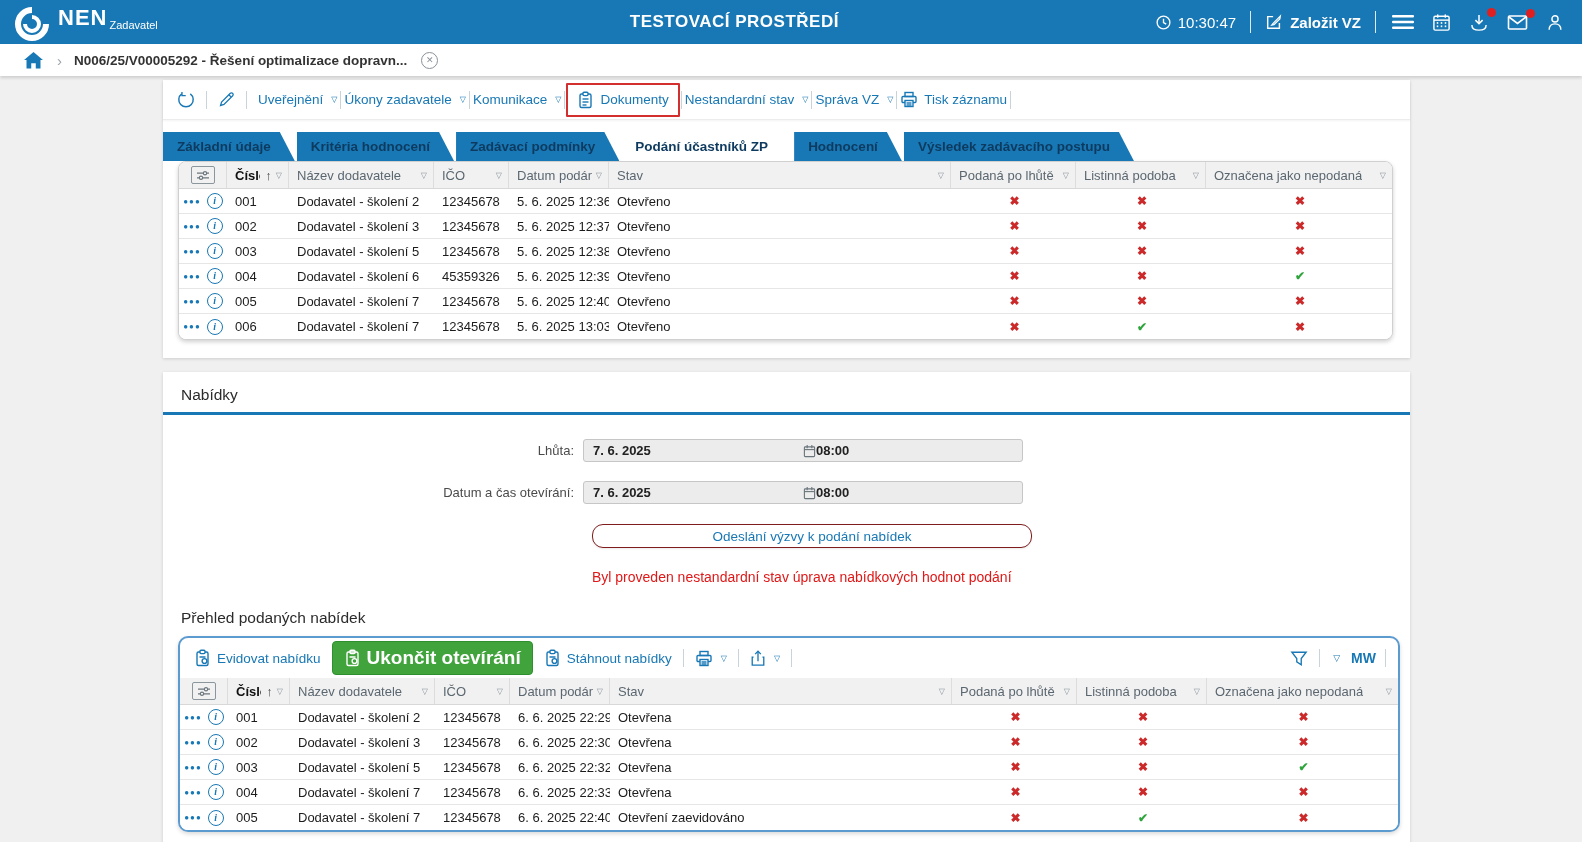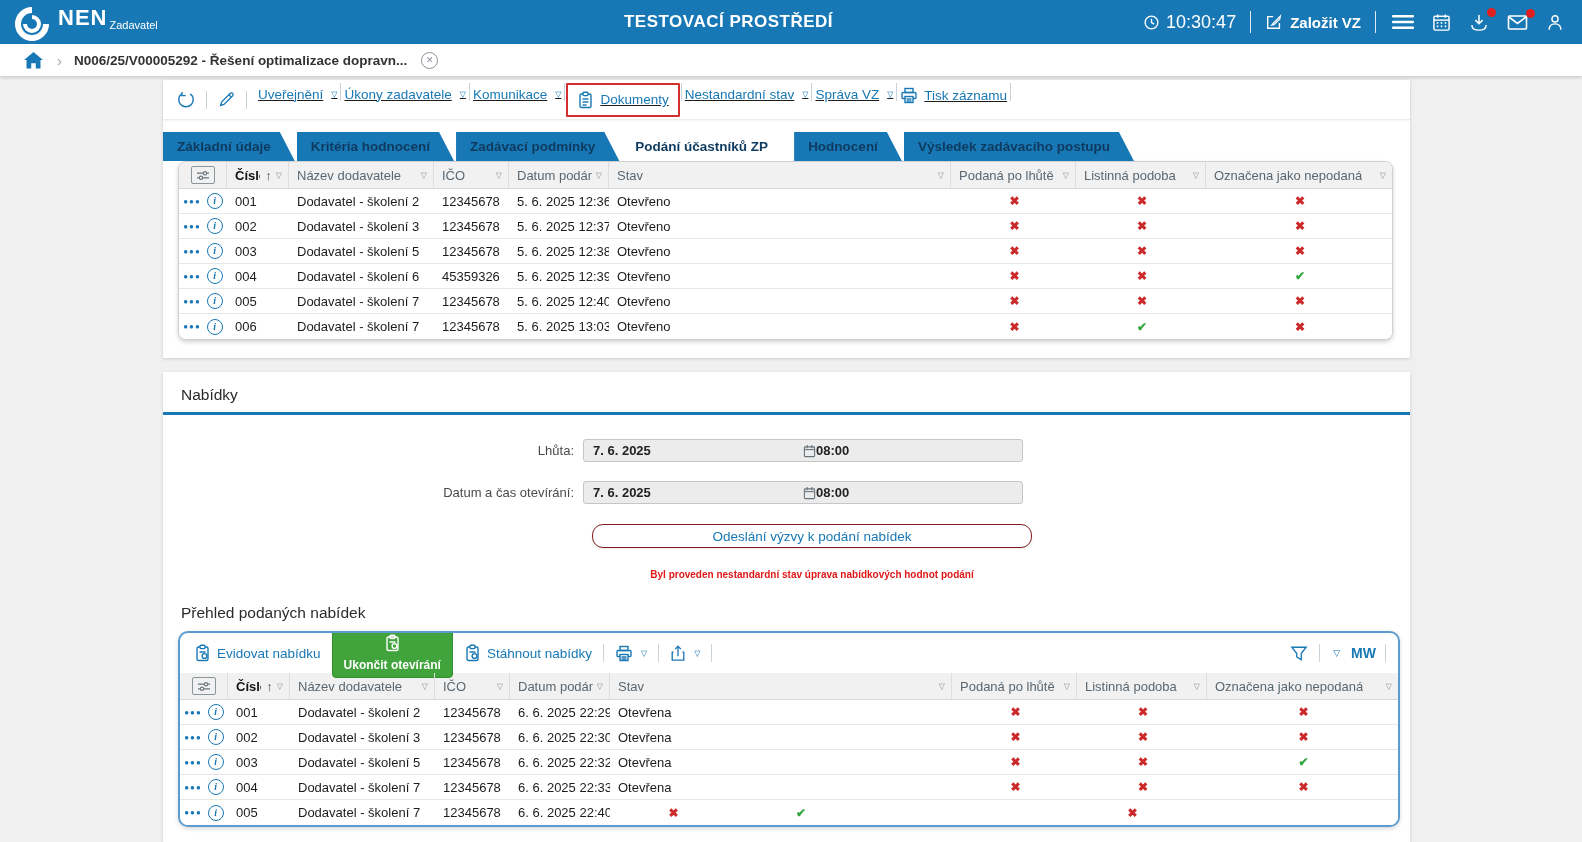--- a/index.html
+++ b/index.html
@@ -14,21 +14,21 @@
 
   
   .topbar{height:44px;background:var(--topbar);display:flex;align-items:center;padding:0 16px 0 14px;color:#fff;}
   .logo-wrap{display:flex;align-items:flex-start;width:300px;}
   .logo-ring{margin-top:3px;}
   .logo-text{font-size:22px;font-weight:bold;letter-spacing:1px;margin-left:8px;line-height:26px;margin-top:2px;}
   .logo-sub{font-size:11px;margin-top:16px;margin-left:2px;}
   .env-title{flex:1;text-align:center;font-size:17px;font-weight:bold;letter-spacing:0.5px;}
   .topbar-right{display:flex;align-items:center;gap:14px;}
   .tb-divider{width:1px;height:22px;background:rgba(255,255,255,0.85);}
-  .clock-group{display:flex;align-items:center;gap:6px;font-size:18px;}
+  .clock-group{display:flex;align-items:flex-start;gap:6px;font-size:15px;}
   .create-vz{display:flex;align-items:center;gap:7px;font-size:15px;font-weight:bold;cursor:pointer;background:none;border:none;color:#fff;font-family:inherit;}
   .icon-btn{position:relative;background:none;border:none;cursor:pointer;padding:2px;}
   .badge-dot{position:absolute;top:-3px;right:-5px;width:9px;height:9px;border-radius:50%;background:#e02020;}
 
   
   .breadcrumb-bar{height:32px;background:#fff;display:flex;align-items:center;padding-left:22px;gap:12px;box-shadow:0 2px 3px rgba(0,0,0,0.14);position:relative;z-index:5;}
   .crumb-chevron{color:#9aa4ab;font-size:15px;}
   .crumb-title{font-weight:bold;font-size:13.5px;color:#333;}
   .crumb-close{background:none;border:1.4px solid #8a9299;color:#8a9299;width:17px;height:17px;border-radius:50%;font-size:9px;line-height:13px;cursor:pointer;margin-left:2px;}
 
@@ -85,28 +85,28 @@
   .panel-nabidky{padding:14px 0 16px 0;}
   .section-heading{font-size:15.5px;font-weight:normal;color:#2b2b2b;margin-left:18px;}
   .section-rule{height:3px;background:var(--accent);margin-top:8px;}
   .form-row{display:flex;align-items:center;margin-top:19px;}
   .form-row.first{margin-top:24px;}
   .form-label{width:420px;text-align:right;padding-right:9px;color:#4a4a4a;font-size:13px;flex:none;}
   .date-input{width:440px;height:23px;background:#ececec;border:1px solid #c6c6c6;border-radius:3px;display:flex;align-items:center;padding:0 9px;font-weight:bold;font-size:13px;color:#222;cursor:text;}
   .date-input .date-val{width:210px;}
   .date-input .time-val{margin-left:0;}
   .send-btn{display:block;margin:20px 0 0 429px;width:440px;height:24px;background:#fff;border:1px solid #7f1d1d;border-radius:11px;color:var(--accent);font-size:13.5px;font-family:inherit;cursor:pointer;box-shadow:0 1px 2px rgba(0,0,0,0.08);}
-  .warning-text{margin:21px 0 0 429px;width:440px;text-align:center;color:var(--warn_red);font-weight:bold;font-size:10px;white-space:nowrap;}
+  .warning-text{margin:21px 0 0 429px;width:440px;text-align:left;color:var(--warn_red);font-weight:normal;font-size:14px;white-space:nowrap;}
   .prehled-head{display:flex;align-items:flex-end;justify-content:space-between;margin:24px 18px 9px 18px;}
   .files-link{display:flex;align-items:center;gap:7px;color:var(--accent);font-size:13px;background:none;border:none;cursor:pointer;font-family:inherit;}
 
   
   .actions-bar{display:flex;align-items:center;height:40px;padding:0 12px;gap:9px;}
   .action-link{display:flex;align-items:center;gap:6px;background:none;border:none;cursor:pointer;color:var(--accent);font-size:13.5px;font-family:inherit;padding:4px 2px;}
-  .action-green{display:flex;align-items:center;gap:6px;background:var(--button_green);border:1px solid #2e8f2e;border-radius:4px;color:#fff;font-weight:bold;font-size:12px;font-family:inherit;cursor:pointer;padding:5px 11px;flex-direction:column;}
+  .action-green{display:flex;align-items:center;gap:6px;background:var(--button_green);border:1px solid #2e8f2e;border-radius:4px;color:#fff;font-weight:bold;font-size:19px;font-family:inherit;cursor:pointer;padding:5px 11px;}
   .actions-spacer{flex:1;}
   .mw-label{color:var(--accent);font-weight:bold;font-size:14px;}
 </style>
 </head>
 <body>
 
 <header class="topbar">
   <div class="logo-wrap">
     <svg class="logo-ring" width="36" height="36" viewBox="0 0 36 36" fill="none" stroke="#fff">
       <path d="M18 4 a14 14 0 1 0 14 14" stroke-width="6"></path>
@@ -202,21 +202,21 @@
           </svg>
       </button>
       <div class="rt-sep"></div>
       <button class="tool-icon-btn">
         <svg width="17" height="17" viewBox="0 0 20 20" fill="none" stroke="currentColor" stroke-width="1.5">
             <path d="M3 17 l1.2-4 L14.5 2.7 a1.8 1.8 0 0 1 2.6 0 l0.2 0.2 a1.8 1.8 0 0 1 0 2.6 L7 15.8 Z"></path>
             <line x1="12.8" y1="4.4" x2="15.6" y2="7.2"></line>
           </svg>
       </button>
       <div class="rt-sep"></div>
-      <div style="display:flex;align-items:flex-start;gap:1px;text-decoration:underline;">
+      <div style="display:flex;align-items:center;gap:1px;">
   <button class="tb-item">
 
     <span class="tb-label">Uveřejnění</span>
     <span class="dd">▽</span>
   </button>
 <div class="rt-sep"></div>
   <button class="tb-item">
 
     <span class="tb-label">Úkony zadavatele</span>
     <span class="dd">▽</span>
@@ -695,20 +695,21 @@
 
   <div class="trow">
     <div class="cell c-ctl">
       <button class="dots-btn">●●●</button>
       <button class="info-btn">i</button>
     </div>
     <div class="cell c-cislo v-cislo">005</div>
     <div class="cell c-nazev v-nazev">Dodavatel - školení 7</div>
     <div class="cell c-ico v-ico">12345678</div>
     <div class="cell c-datum v-datum">6. 6. 2025 22:40</div>
+    <div class="cell c-stav v-stav">Otevření zaevidováno</div>
     <div class="cell c-m1">
               <span class="mark v-m1 no">✖</span>
             </div>
     <div class="cell c-m2">
               <span class="mark v-m2 yes">✔</span>
             </div>
     <div class="cell c-m3">
               <span class="mark v-m3 no">✖</span>
             </div>
   </div>

